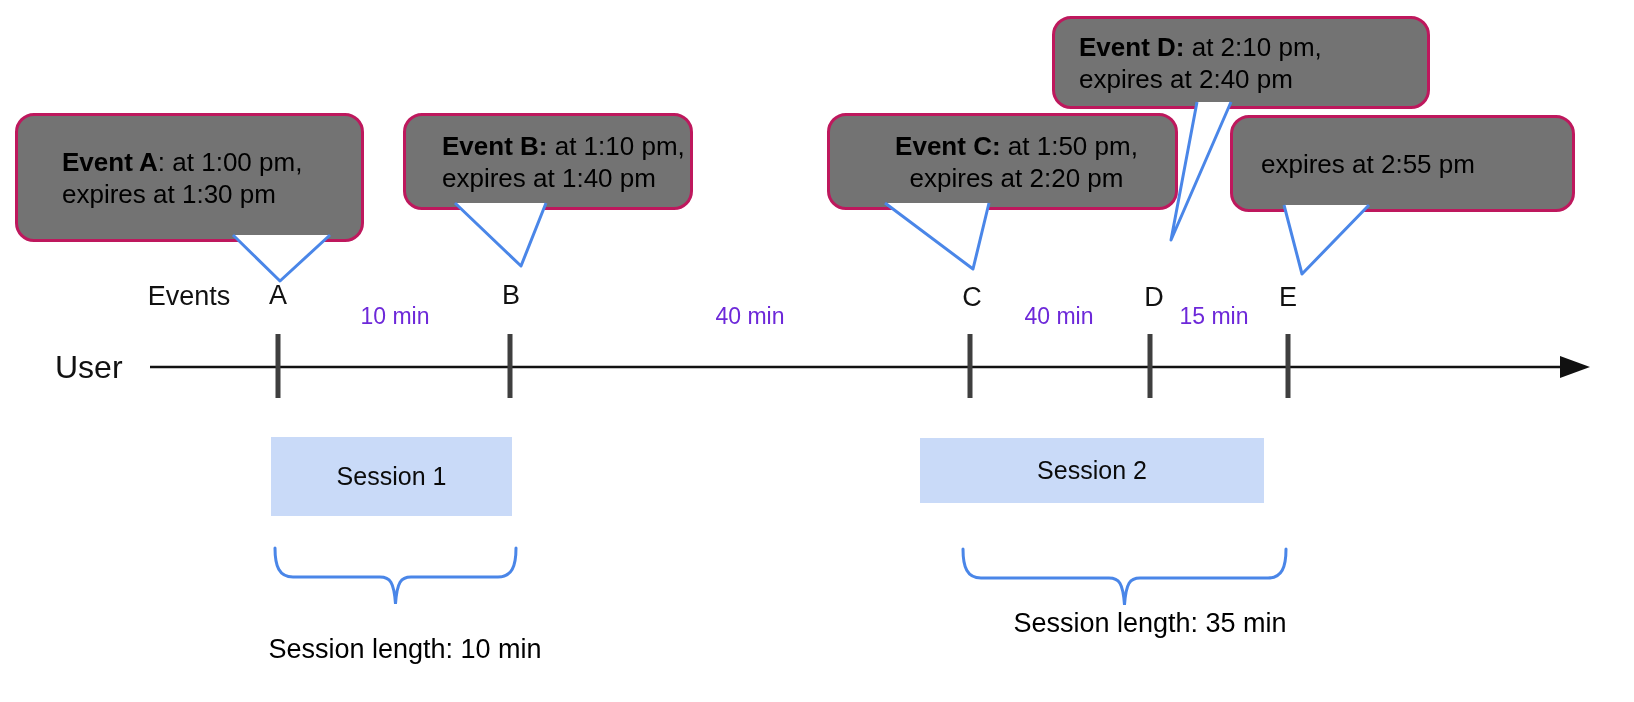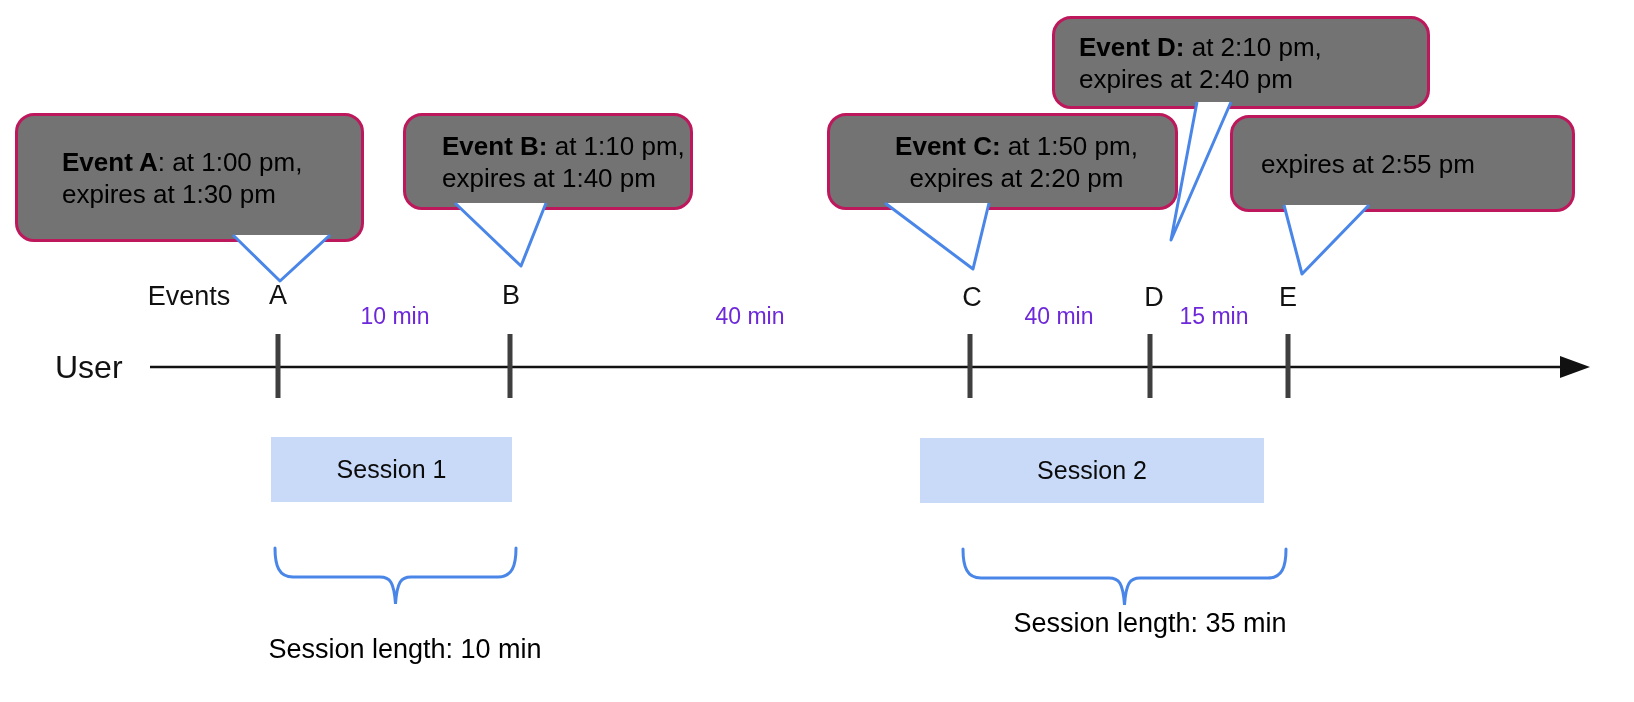--- a/index.html
+++ b/index.html
@@ -26,21 +26,21 @@
   .center{transform:translateX(-50%);}
   .axis-word{font-size:27px;}
   .tick-letter{font-size:27px;}
   .interval{font-size:23px;color:#6d28d9;}
   .user-word{font-size:32px;}
   .session{
     position:absolute;z-index:1;background:#c9daf8;
     display:flex;align-items:center;justify-content:center;
     font-size:25px;color:#0b0b0b;
   }
-  .session-1{left:271px;top:437px;width:241px;height:65px;}
+  .session-1{left:271px;top:437px;width:241px;height:79px;}
   .session-2{left:920px;top:438px;width:344px;height:65px;}
   .session-len{font-size:27px;color:#000000;}
 </style>
 </head>
 <body>
 
 <div class="stage">
 
   <svg class="layer bg" viewBox="0 0 1634 702">
     <line x1="150" y1="367" x2="1563" y2="367" stroke="#111" stroke-width="2.5"></line>

